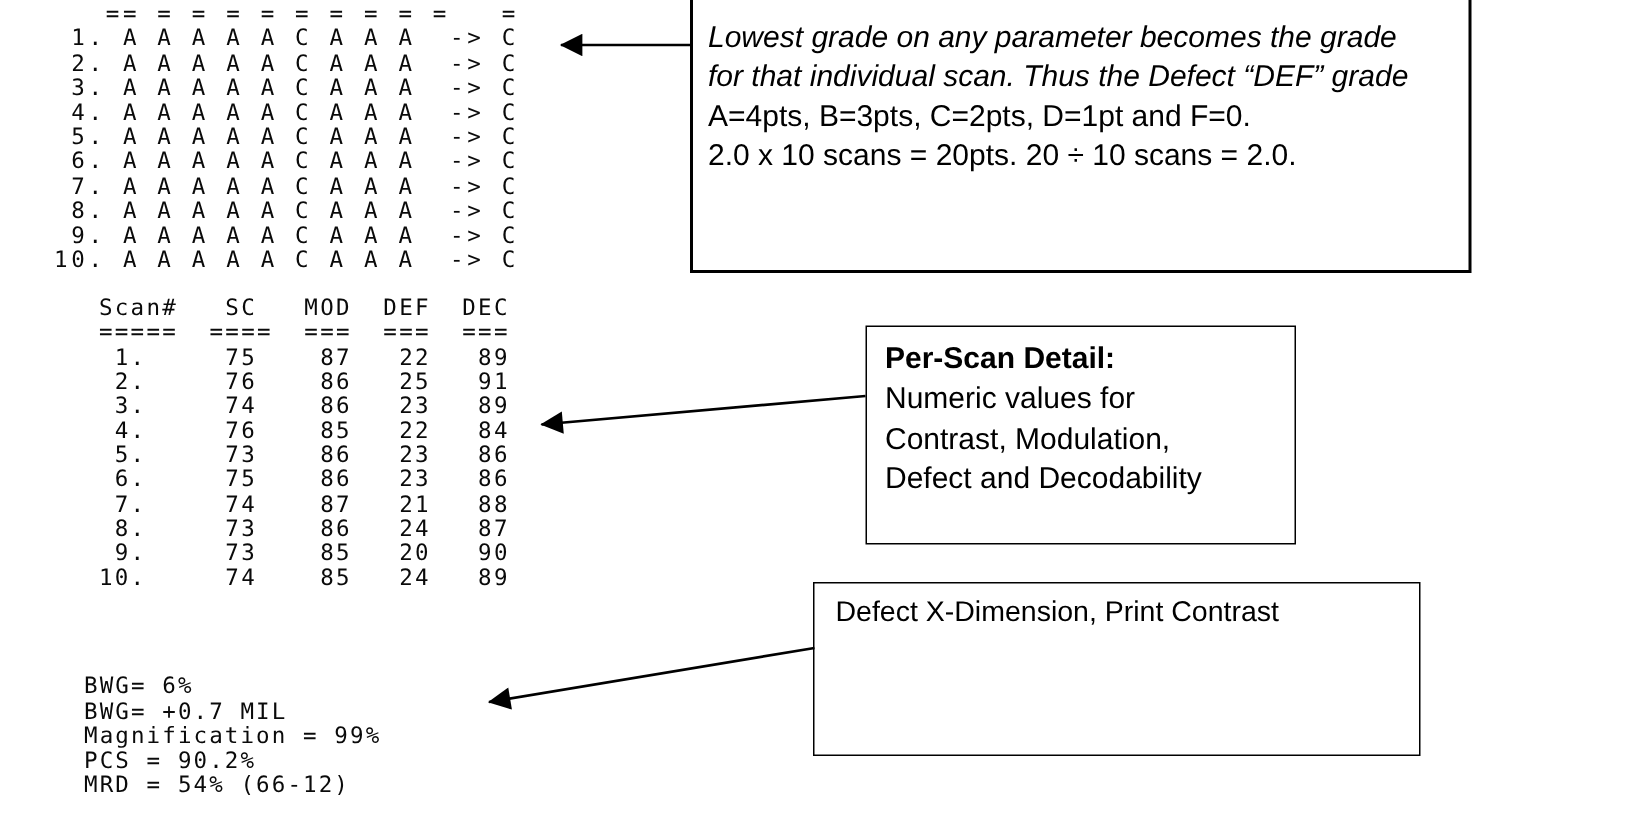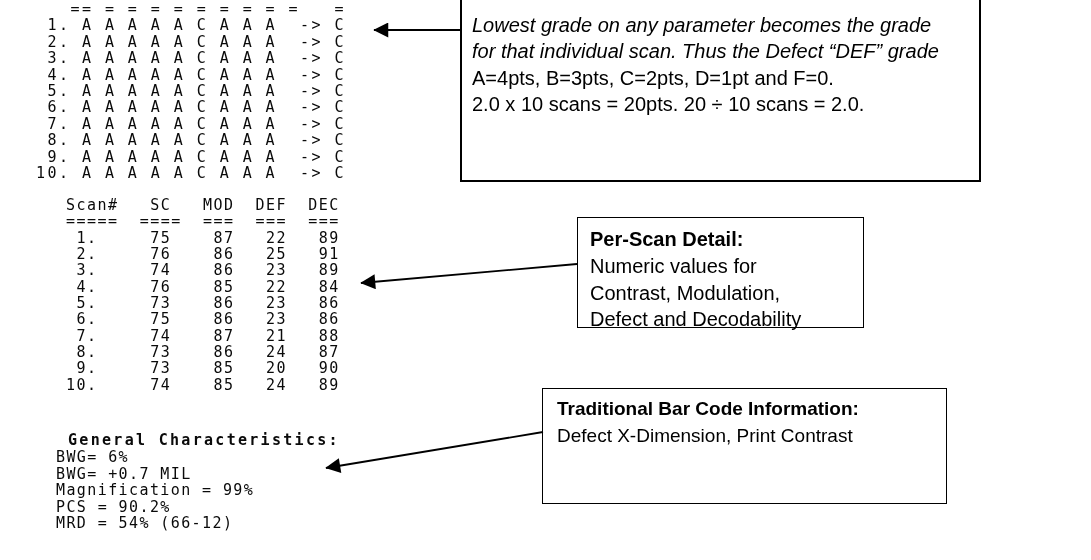--- a/index.html
+++ b/index.html
@@ -30,21 +30,21 @@
     position:absolute; background:#ffffff;
     border:1.5px solid #000;
     font-family:"Liberation Sans", sans-serif; color:#000;
   }
   .box-grading {
     left:460px; top:-6px; width:521px; height:188px;
     border-width:2px; padding:16px 10px 0 10px;
     font-size:20px; line-height:26.3px;
   }
   .box-perscan {
-    left:577px; top:217px; width:287px; height:111px;
+    left:577px; top:217px; width:287px; height:146px;
     padding:8px 4px 0 12px; font-size:20px; line-height:26.8px;
   }
   .box-traditional {
     left:542px; top:388px; width:405px; height:116px;
     padding:7px 14px 0 14px; font-size:19px; line-height:26.8px;
   }
   .co-title { font-weight:bold; white-space:nowrap; }
   .co-line { white-space:nowrap; }
   .co-line.it { font-style:italic; }
   .arrows {
@@ -75,21 +75,20 @@
  2.     76    86   25   91
  3.     74    86   23   89
  4.     76    85   22   84
  5.     73    86   23   86
  6.     75    86   23   86
  7.     74    87   21   88
  8.     73    86   24   87
  9.     73    85   20   90
 10.     74    85   24   89</pre>
 
-  <div class="mono gc-title">General Characteristics:</div>
   <pre class="mono gc-lines">BWG= 6%
 BWG= +0.7 MIL
 Magnification = 99%
 PCS = 90.2%
 MRD = 54% (66-12)</pre>
 
   <div class="callout box-grading">
     <div>
         <div class="co-line it">Lowest grade on any parameter becomes the grade</div>
         <div class="co-line it">for that individual scan. Thus the Defect “DEF” grade</div>
@@ -101,21 +100,20 @@
   <div class="callout box-perscan">
     <div class="co-title">Per-Scan Detail:</div>
     <div>
         <div class="co-line">Numeric values for</div>
         <div class="co-line">Contrast, Modulation,</div>
         <div class="co-line">Defect and Decodability</div>
       </div>
   </div>
 
   <div class="callout box-traditional">
-    <div class="co-title">Traditional Bar Code Information:</div>
     <div>
         <div class="co-line">Defect X-Dimension, Print Contrast</div>
       </div>
   </div>
 
   <svg class="arrows" viewBox="0 0 1091 560">
     <defs>
       <marker id="ah" markerUnits="userSpaceOnUse" markerWidth="24" markerHeight="15" viewBox="0 0 10 10" refX="9.5" refY="5" orient="auto">
         <path d="M0 0 L10 5 L0 10 Z" fill="#000"></path>
       </marker>

